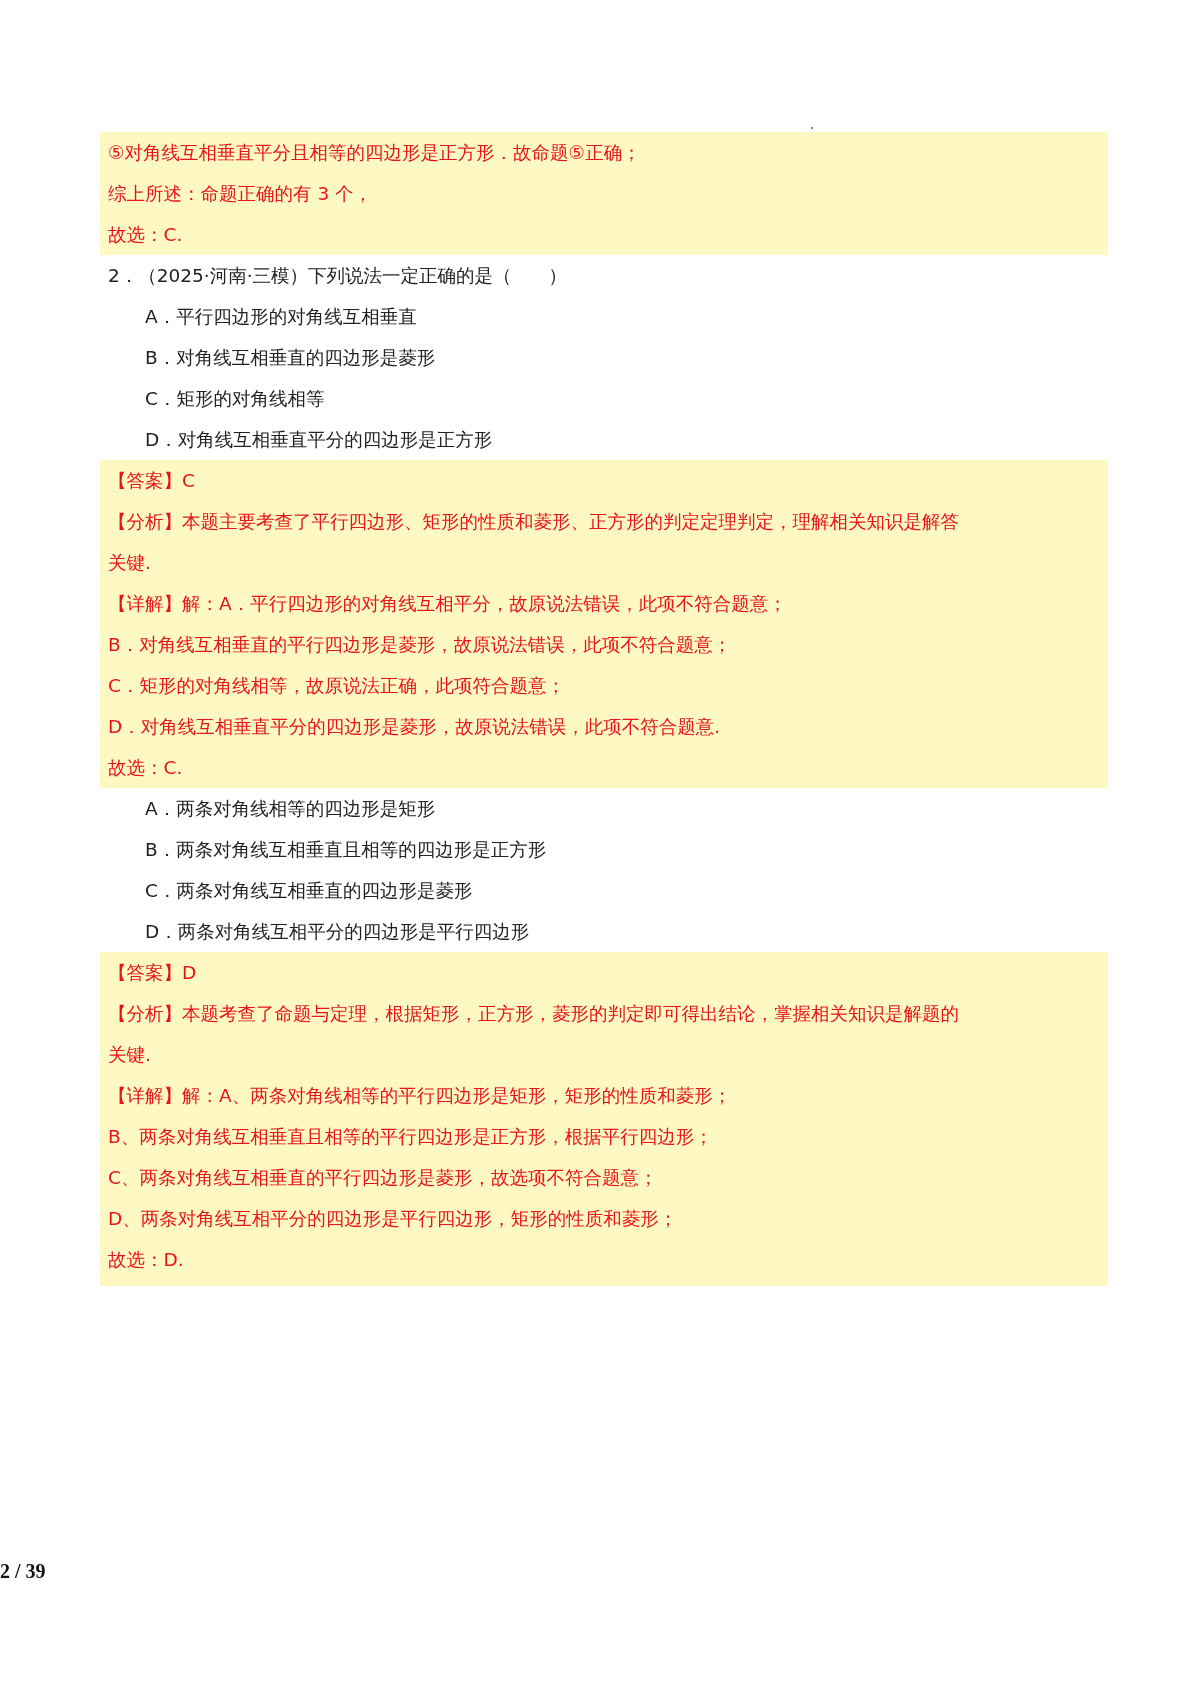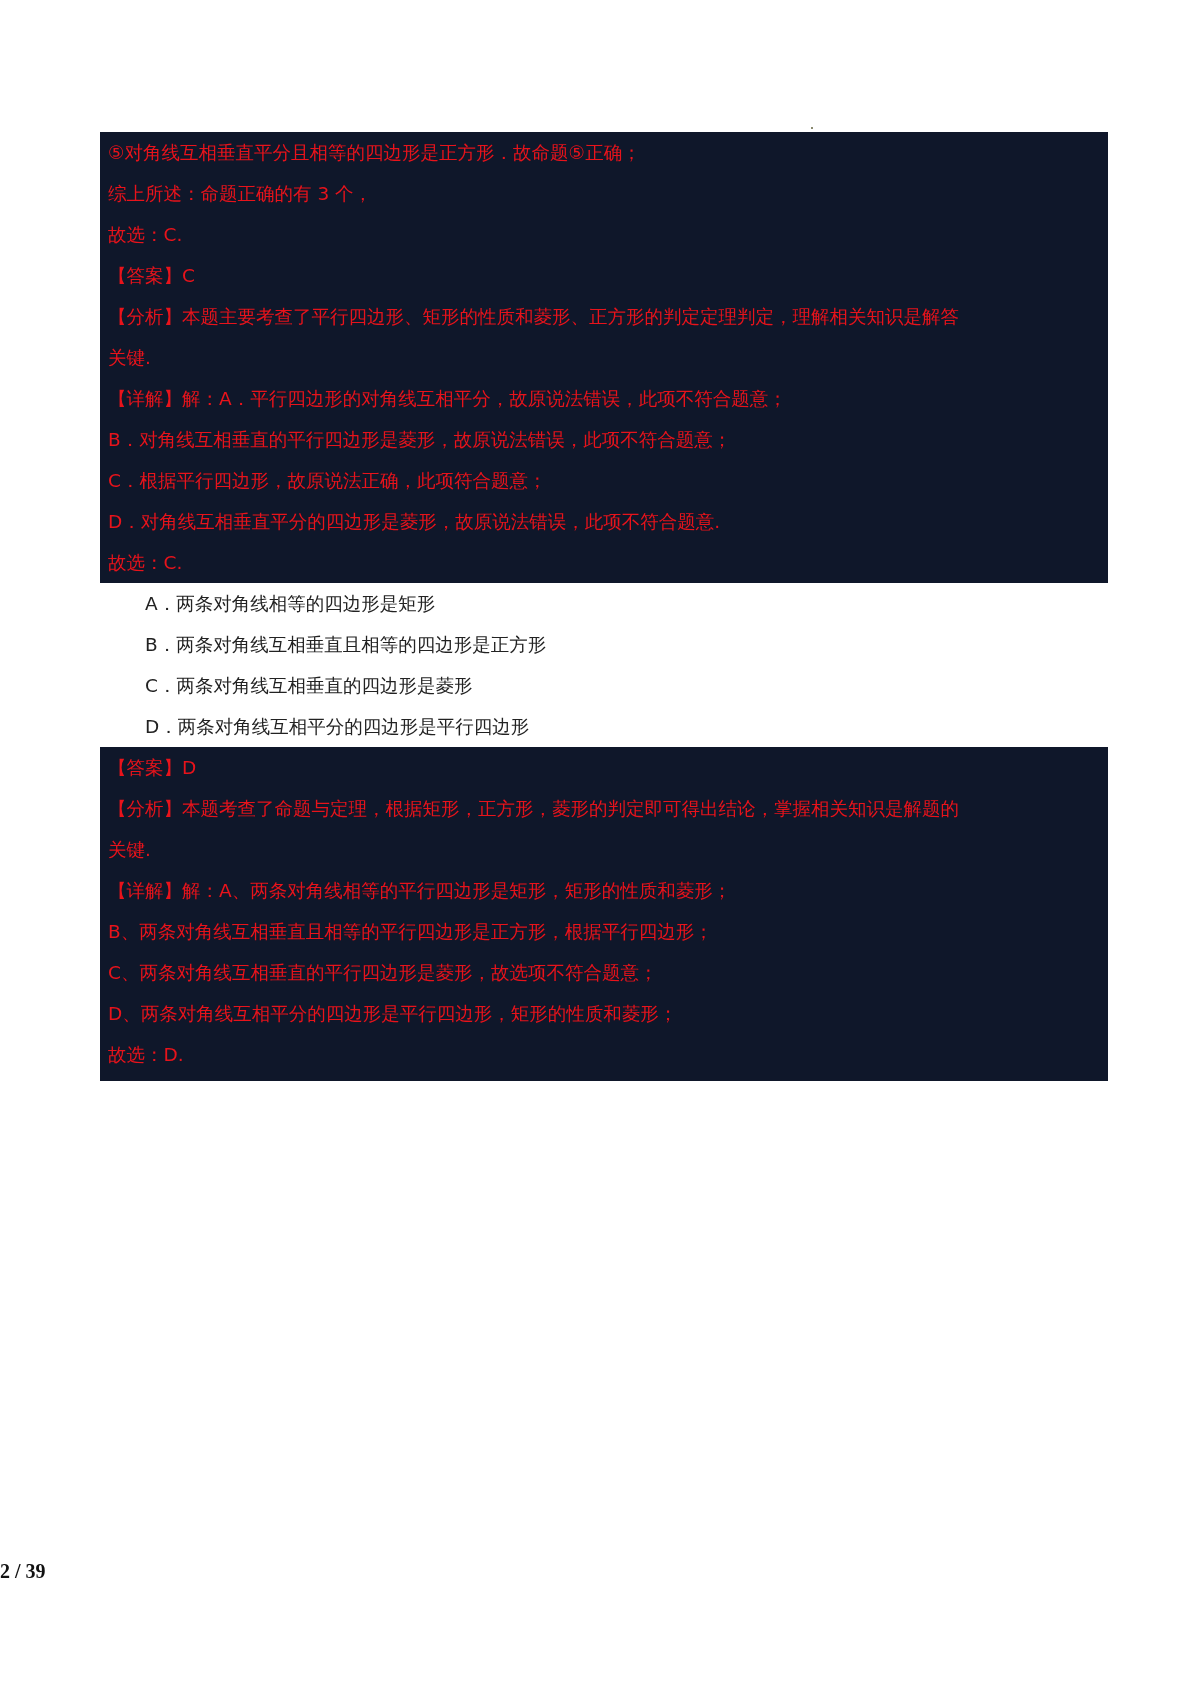--- a/index.html
+++ b/index.html
@@ -3,48 +3,55 @@
   <meta charset="utf-8">
   <style>
     html, body { margin: 0; padding: 0; background: #ffffff; }
     body {
       width: 1190px; height: 1683px; position: relative; overflow: hidden;
       font-family: "DejaVu Sans", "Liberation Sans", sans-serif;
       color: #222222;
     }
     .page { position: absolute; left: 108px; top: 0; width: 980px; }
     .dot { position: absolute; left: 811px; top: 127px; width: 2px; height: 2px; background: #8a8a70; }
-    .shade { background: #0f172a; color: #e8131b; }
+    .shade { background: #fef9c3; color: #e8131b; }
     .line { height: 41px; line-height: 41px; font-size: 18.5px; white-space: nowrap; padding-left: 0; }
     .q .line { color: #222; }
     .opt { padding-left: 37px; }
     .footer {
       position: absolute; left: 0; width: 1190px; top: 1560px; text-align: left;
       font-family: "Liberation Serif", "DejaVu Serif", serif; font-weight: bold; font-size: 20px; color: #111;
     }
   </style>
 </head>
 <body>
 
 <div class="dot"></div>
 
 <div class="page" style="top:132px;">
   <div class="shade" style="margin-left:-8px;padding-left:8px;padding-top:0;width:1000px;">
     <div class="line">⑤对角线互相垂直平分且相等的四边形是正方形．故命题⑤正确；</div>
     <div class="line">综上所述：命题正确的有 3 个，</div>
     <div class="line">故选：C.</div>
   </div>
 
+  <div class="q">
+    <div class="line"><span>2．</span><span>（2025·河南·三模）下列说法一定正确的是（　　）</span></div>
+    <div class="line opt">A．平行四边形的对角线互相垂直</div>
+    <div class="line opt">B．对角线互相垂直的四边形是菱形</div>
+    <div class="line opt">C．矩形的对角线相等</div>
+    <div class="line opt">D．对角线互相垂直平分的四边形是正方形</div>
+  </div>
   <div class="shade" style="margin-left:-8px;padding-left:8px;width:1000px;">
     <div class="line">【答案】C</div>
     <div class="line">【分析】本题主要考查了平行四边形、矩形的性质和菱形、正方形的判定定理判定，理解相关知识是解答</div>
     <div class="line">关键.</div>
     <div class="line">【详解】解：A．平行四边形的对角线互相平分，故原说法错误，此项不符合题意；</div>
     <div class="line">B．对角线互相垂直的平行四边形是菱形，故原说法错误，此项不符合题意；</div>
-    <div class="line">C．根据平行四边形，故原说法正确，此项符合题意；</div>
+    <div class="line">C．矩形的对角线相等，故原说法正确，此项符合题意；</div>
     <div class="line">D．对角线互相垂直平分的四边形是菱形，故原说法错误，此项不符合题意.</div>
     <div class="line">故选：C.</div>
   </div>
 
   <div class="q">
     <div class="line opt">A．两条对角线相等的四边形是矩形</div>
     <div class="line opt">B．两条对角线互相垂直且相等的四边形是正方形</div>
     <div class="line opt">C．两条对角线互相垂直的四边形是菱形</div>
     <div class="line opt">D．两条对角线互相平分的四边形是平行四边形</div>
   </div>

